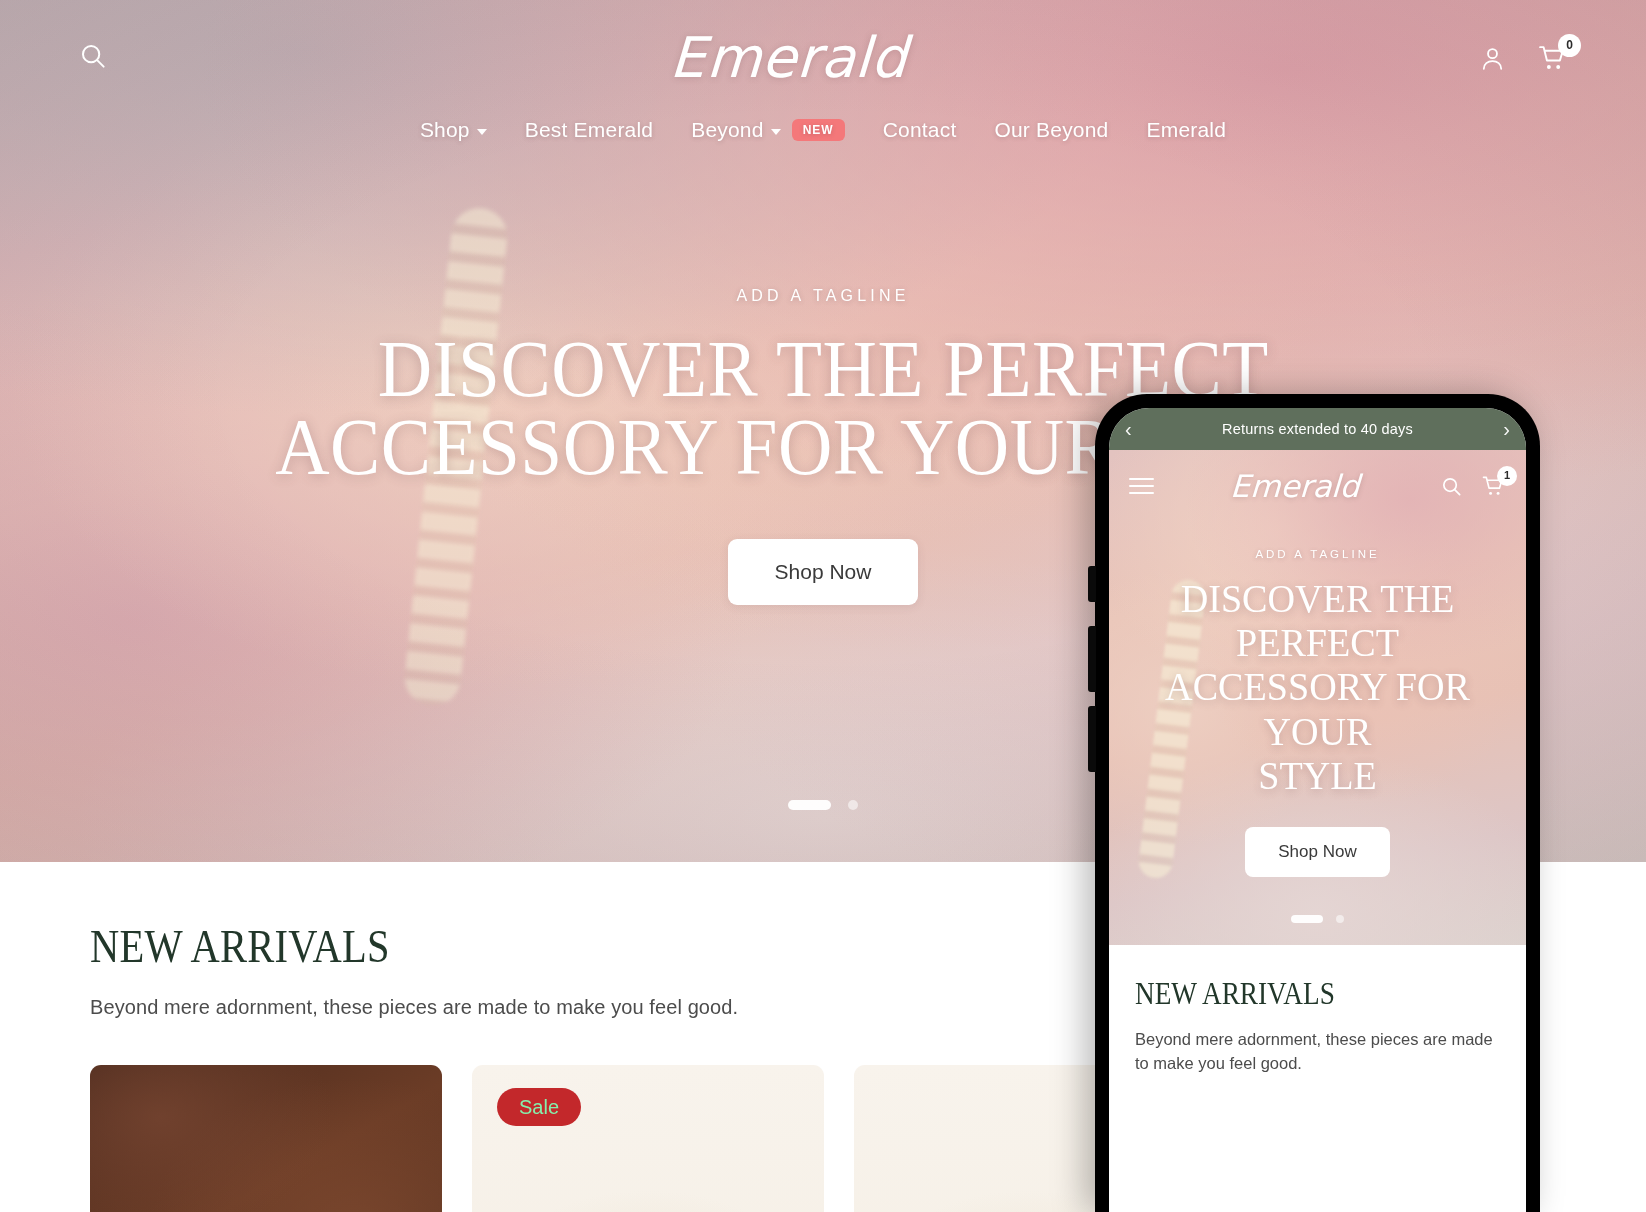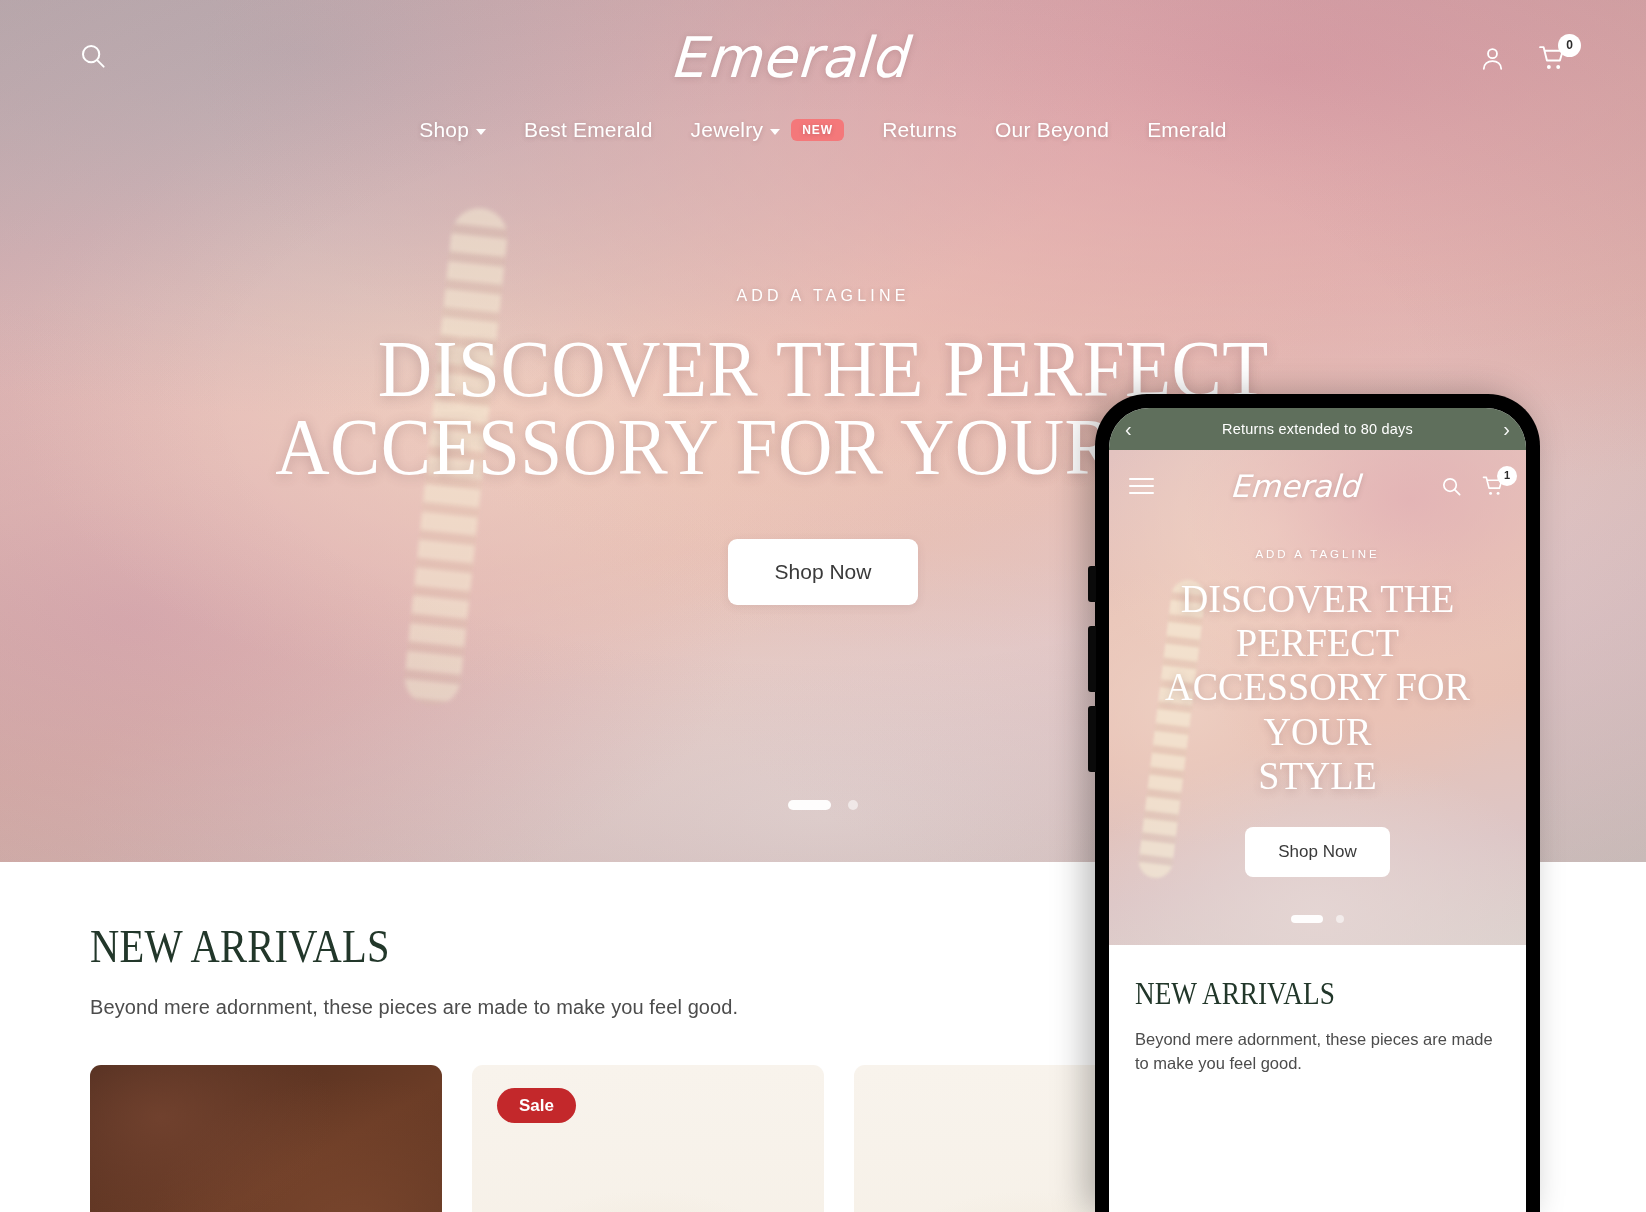--- a/index.html
+++ b/index.html
@@ -280,27 +280,26 @@
   }
   .card-cream {
     background:
       radial-gradient(ellipse 70% 60% at 50% 85%, rgba(236,226,210,.8) 0%, rgba(247,242,234,0) 70%),
       linear-gradient(180deg, #f8f3ec 0%, #f5efe5 100%);
   }
   .sale-badge {
     position: absolute;
     left: 25px; top: 23px;
     background: #c3282b;
-    color: #ffffff;
-    font-size: 17px;
+    color: #86efac;
+    font-size: 20px;
     padding: 9px 22px;
     border-radius: 22px;
     line-height: 1;
     z-index: 3;
-    font-weight: bold;
   }
 
   
   .phone {
     position: absolute;
     left: 1095px;
     top: 394px;
     width: 445px;
     height: 818px;
     background: #000000;
@@ -538,26 +537,26 @@
 
     <nav class="main-nav">
       <div class="nav-item">
         <span>Shop</span>
         <i class="caret"></i>
       </div>
       <div class="nav-item">
         <span>Best Emerald</span>
       </div>
       <div class="nav-item">
-        <span>Jewelry</span>
+        <span>Beyond</span>
         <i class="caret"></i>
         <span class="nav-badge">NEW</span>
       </div>
       <div class="nav-item">
-        <span>Returns</span>
+        <span>Contact</span>
       </div>
       <div class="nav-item">
         <span>Our Beyond</span>
       </div>
       <div class="nav-item">
         <span>Emerald</span>
       </div>
     </nav>
 
     <div class="hero-copy">
@@ -595,21 +594,21 @@
 
   <div class="phone">
     <span class="phone-btn b1"></span>
     <span class="phone-btn b2"></span>
     <span class="phone-btn b3"></span>
 
     <div class="phone-screen">
 
       <div class="announce-bar">
         <span class="announce-arrow">‹</span>
-        <span>Returns extended to 80 days</span>
+        <span>Returns extended to 40 days</span>
         <span class="announce-arrow">›</span>
       </div>
 
       <div class="m-hero">
         <div class="m-hero-photo"></div>
 
         <div class="m-top-bar">
           <div class="hamburger">
             <span></span>
               <span></span>

